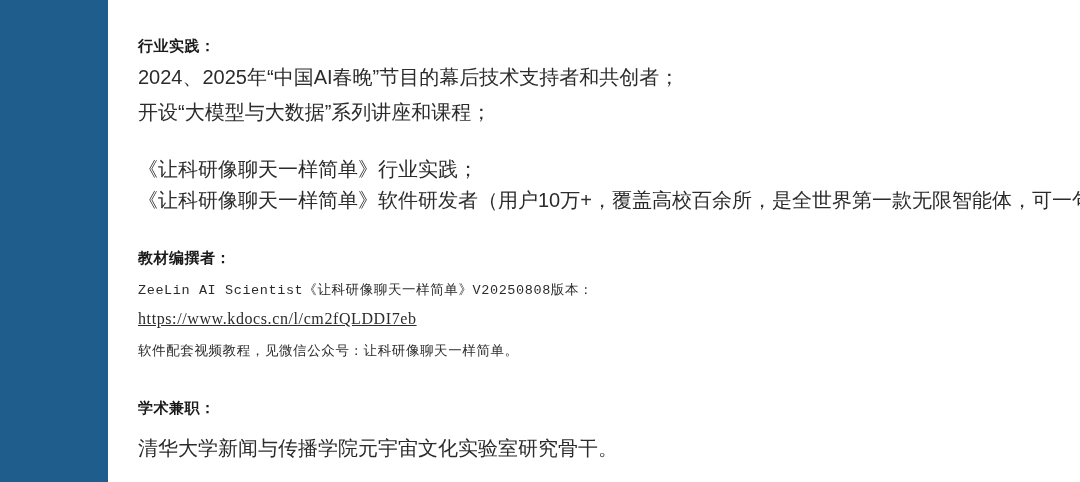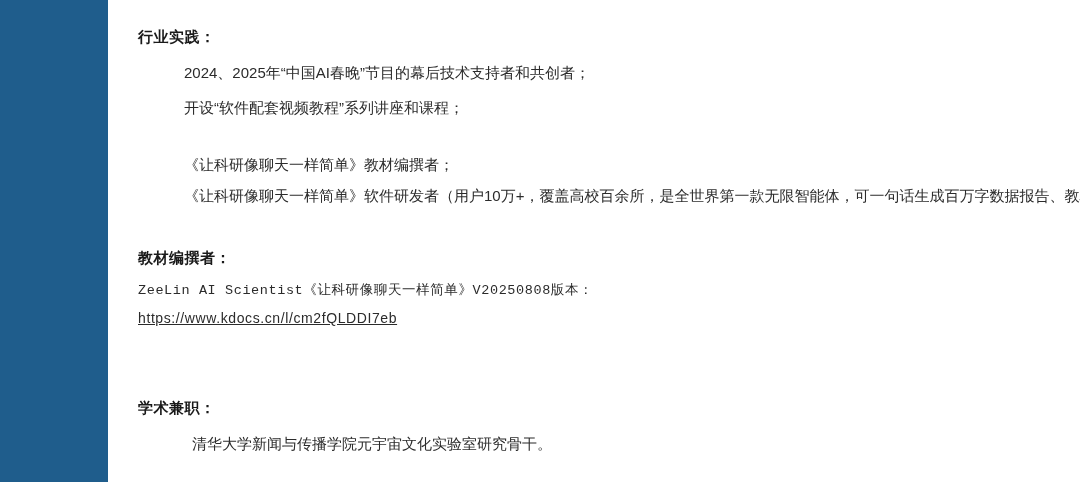--- a/index.html
+++ b/index.html
@@ -35,81 +35,81 @@
     width: 900px;
     height: 482px;
   }
   .section-heading {
     font-weight: bold;
     font-size: 15px;
     color: #1a1a1a;
     letter-spacing: 0.5px;
   }
   .para {
-    font-size: 15px;
+    font-size: 20px;
     color: #2b2b2b;
     line-height: 1.5;
     white-space: nowrap;
-    margin-left: 46px;
   }
   .mono {
     font-family: "Liberation Mono", monospace;
     font-size: 13.5px;
     color: #2b2b2b;
     letter-spacing: 0.6px;
     white-space: nowrap;
   }
   .link {
-    font-family: Liberation Sans, sans-serif;
-    font-size: 14px;
+    font-family: Liberation Serif, serif;
+    font-size: 16px;
     color: #2b2b2b;
     letter-spacing: 0.6px;
     text-decoration: underline;
     white-space: nowrap;
     cursor: pointer;
   }
   
-  .r1  { position: absolute; top: 28px;  left: 0; }
+  .r1  { position: absolute; top: 37px;  left: 0; }
   .r2  { position: absolute; top: 62px;  left: 0; }
   .r3  { position: absolute; top: 97px;  left: 0; }
   .r4  { position: absolute; top: 125px; left: 0; }
   .r5  { position: absolute; top: 154px; left: 0; }
   .r6  { position: absolute; top: 185px; left: 0; }
   .r7  { position: absolute; top: 249px; left: 0; }
   .r8  { position: absolute; top: 281px; left: 0; }
   .r9  { position: absolute; top: 310px; left: 0; }
   .r10 { position: absolute; top: 342px; left: 0; }
   .r11 { position: absolute; top: 399px; left: 0; text-align: center; }
-  .r12 { position: absolute; top: 433px; left: 8px; }
+  .r12 { position: absolute; top: 433px; left: 0; }
 </style>
 </head>
 <body>
 
 <div class="page">
 
   <div class="left-bar"></div>
 
   <div class="content">
 
     <div class="section-heading r1">行业实践：</div>
 
     <div class="para r2">2024、2025年“中国AI春晚”节目的幕后技术支持者和共创者；</div>
 
-    <div class="para r3">开设“软件配套视频教程”系列讲座和课程；</div>
+    <div class="para r3">开设“大模型与大数据”系列讲座和课程；</div>
 
 
-    <div class="para r5">《让科研像聊天一样简单》教材编撰者；</div>
+    <div class="para r5">《让科研像聊天一样简单》行业实践；</div>
 
     <div class="para r6">《让科研像聊天一样简单》软件研发者（用户10万+，覆盖高校百余所，是全世界第一款无限智能体，可一句话生成百万字数据报告、教材、小说等）。</div>
 
     <div class="section-heading r7">教材编撰者：</div>
 
     <div class="mono r8">ZeeLin AI Scientist《让科研像聊天一样简单》V20250808版本：</div>
 
     <a class="link r9">https://www.kdocs.cn/l/cm2fQLDDI7eb</a>
 
+    <div class="mono r10">软件配套视频教程，见微信公众号：让科研像聊天一样简单。</div>
 
     <div class="section-heading r11">学术兼职：</div>
 
     <div class="para r12">清华大学新闻与传播学院元宇宙文化实验室研究骨干。</div>
 
   </div>
 </div>
 
 </body></html>

